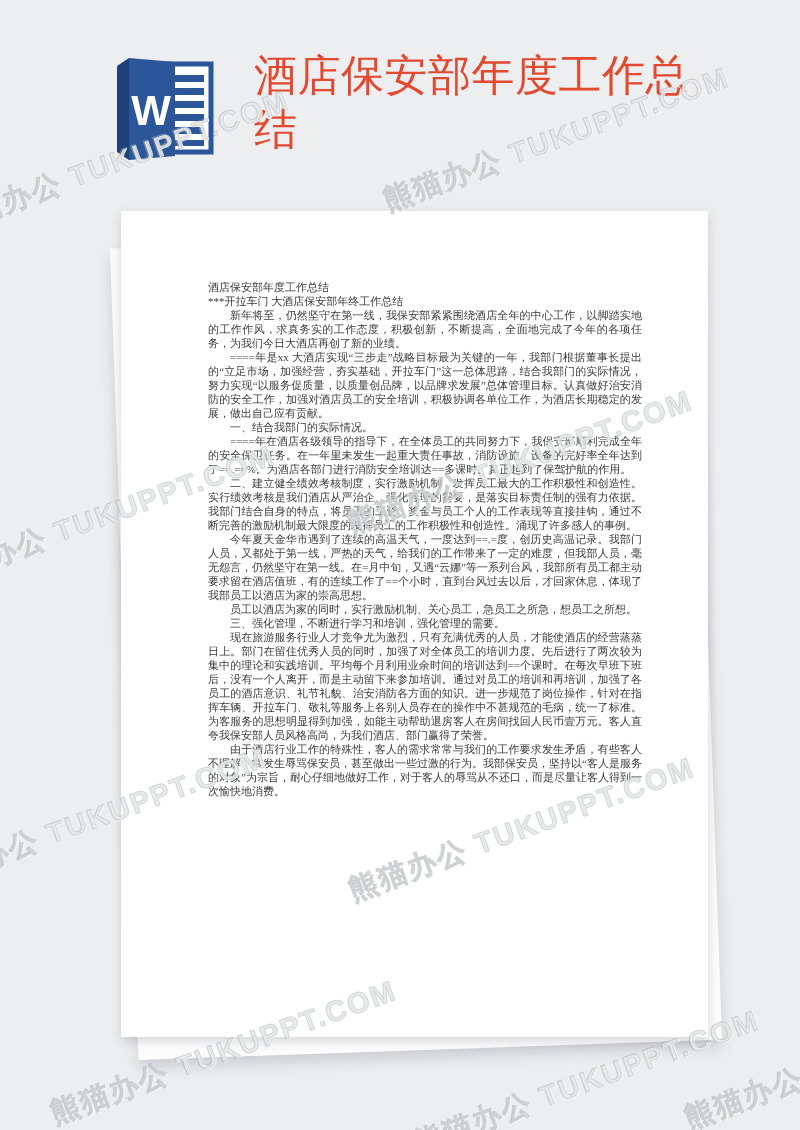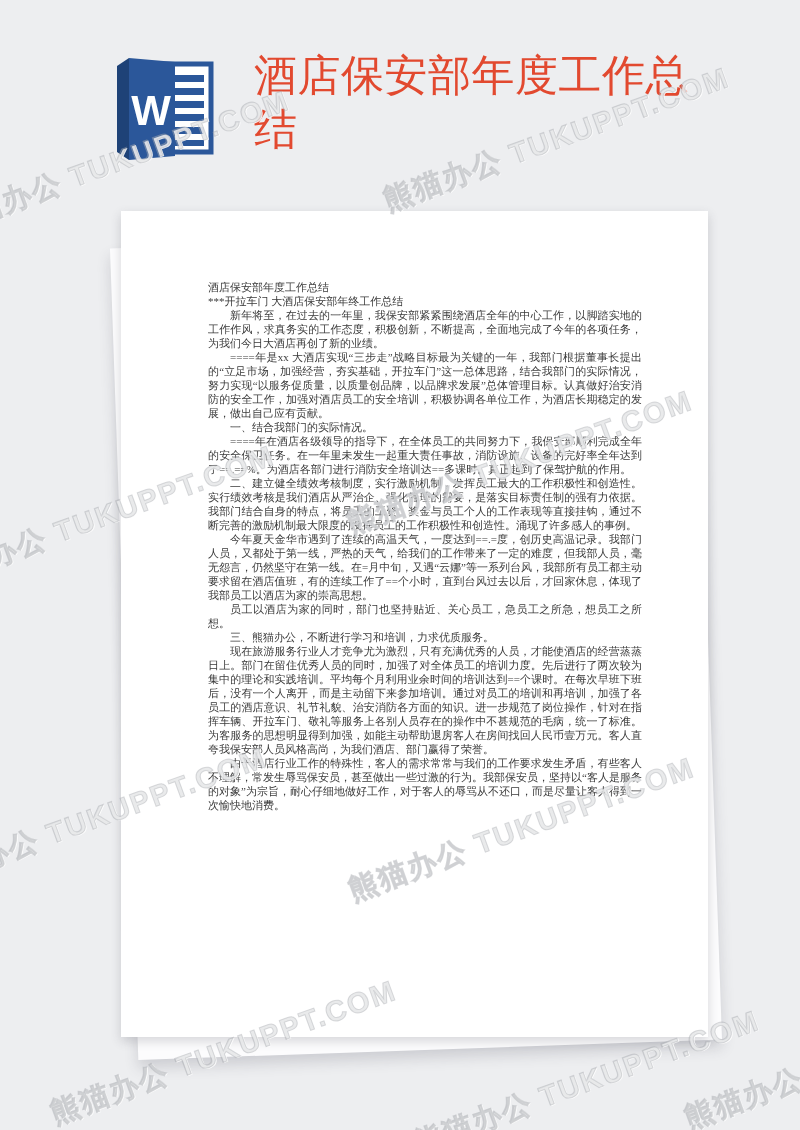--- a/index.html
+++ b/index.html
@@ -75,28 +75,28 @@
     </svg>
     <h1 class="doc-title">酒店保安部年度工作总结</h1>
   </div>
 
   <div class="back-sheet"></div>
   <div class="sheet">
     <div class="doc">
       <p class="noindent">酒店保安部年度工作总结</p>
       <p class="noindent">***开拉车门 大酒店保安部年终工作总结</p>
       <div>
-          <p>新年将至，在过去的一年里，我保安部紧紧围绕酒店全年的中心工作，以脚踏实地的工作作风，求真务实的工作态度，积极创新，不断提高，全面地完成了今年的各项任务，为我们今日大酒店再创了新的业绩。</p>
+          <p>新年将至，仍然坚守在第一线，我保安部紧紧围绕酒店全年的中心工作，以脚踏实地的工作作风，求真务实的工作态度，积极创新，不断提高，全面地完成了今年的各项任务，为我们今日大酒店再创了新的业绩。</p>
           <p>====年是xx 大酒店实现“三步走”战略目标最为关键的一年，我部门根据董事长提出的“立足市场，加强经营，夯实基础，开拉车门”这一总体思路，结合我部门的实际情况，努力实现“以服务促质量，以质量创品牌，以品牌求发展”总体管理目标。认真做好治安消防的安全工作，加强对酒店员工的安全培训，积极协调各单位工作，为酒店长期稳定的发展，做出自己应有贡献。</p>
           <p>一、结合我部门的实际情况。</p>
           <p>====年在酒店各级领导的指导下，在全体员工的共同努力下，我保安部顺利完成全年的安全保卫任务。在一年里未发生一起重大责任事故，消防设施、设备的完好率全年达到了==.==%。为酒店各部门进行消防安全培训达==多课时。真正起到了保驾护航的作用。</p>
           <p>二、建立健全绩效考核制度，实行激励机制，发挥员工最大的工作积极性和创造性。实行绩效考核是我们酒店从严治企、强化管理的需要，是落实目标责任制的强有力依据。我部门结合自身的特点，将员工的工资、奖金与员工个人的工作表现等直接挂钩，通过不断完善的激励机制最大限度的发挥员工的工作积极性和创造性。涌现了许多感人的事例。</p>
           <p>今年夏天金华市遇到了连续的高温天气，一度达到==.=度，创历史高温记录。我部门人员，又都处于第一线，严热的天气，给我们的工作带来了一定的难度，但我部人员，毫无怨言，仍然坚守在第一线。在=月中旬，又遇“云娜”等一系列台风，我部所有员工都主动要求留在酒店值班，有的连续工作了==个小时，直到台风过去以后，才回家休息，体现了我部员工以酒店为家的崇高思想。</p>
-          <p>员工以酒店为家的同时，部门也坚持贴近、关心员工，急员工之所急，想员工之所想。</p>
-          <p>三、熊猫办公，不断进行学习和培训，力求优质服务。</p>
+          <p>员工以酒店为家的同时，实行激励机制、关心员工，急员工之所急，想员工之所想。</p>
+          <p>三、强化管理，不断进行学习和培训，强化管理的需要。</p>
           <p>现在旅游服务行业人才竞争尤为激烈，只有充满优秀的人员，才能使酒店的经营蒸蒸日上。部门在留住优秀人员的同时，加强了对全体员工的培训力度。先后进行了两次较为集中的理论和实践培训。平均每个月利用业余时间的培训达到==个课时。在每次早班下班后，没有一个人离开，而是主动留下来参加培训。通过对员工的培训和再培训，加强了各员工的酒店意识、礼节礼貌、治安消防各方面的知识。进一步规范了岗位操作，针对在指挥车辆、开拉车门、敬礼等服务上各别人员存在的操作中不甚规范的毛病，统一了标准。为客服务的思想明显得到加强，如能主动帮助退房客人在房间找回人民币壹万元。客人直夸我保安部人员风格高尚，为我们酒店、部门赢得了荣誉。</p>
           <p>由于酒店行业工作的特殊性，客人的需求常常与我们的工作要求发生矛盾，有些客人不理解，常发生辱骂保安员，甚至做出一些过激的行为。我部保安员，坚持以“客人是服务的对象”为宗旨，耐心仔细地做好工作，对于客人的辱骂从不还口，而是尽量让客人得到一次愉快地消费。</p>
         </div>
     </div>
   </div>
 
   <div>
     <span class="wm" style="left:-55px;  top:205px;">熊猫办公 TUKUPPT.COM</span>
     <span class="wm" style="left:385px;  top:182px;">熊猫办公 TUKUPPT.COM</span>
     <span class="wm" style="left:348px;  top:505px;">熊猫办公 TUKUPPT.COM</span>

